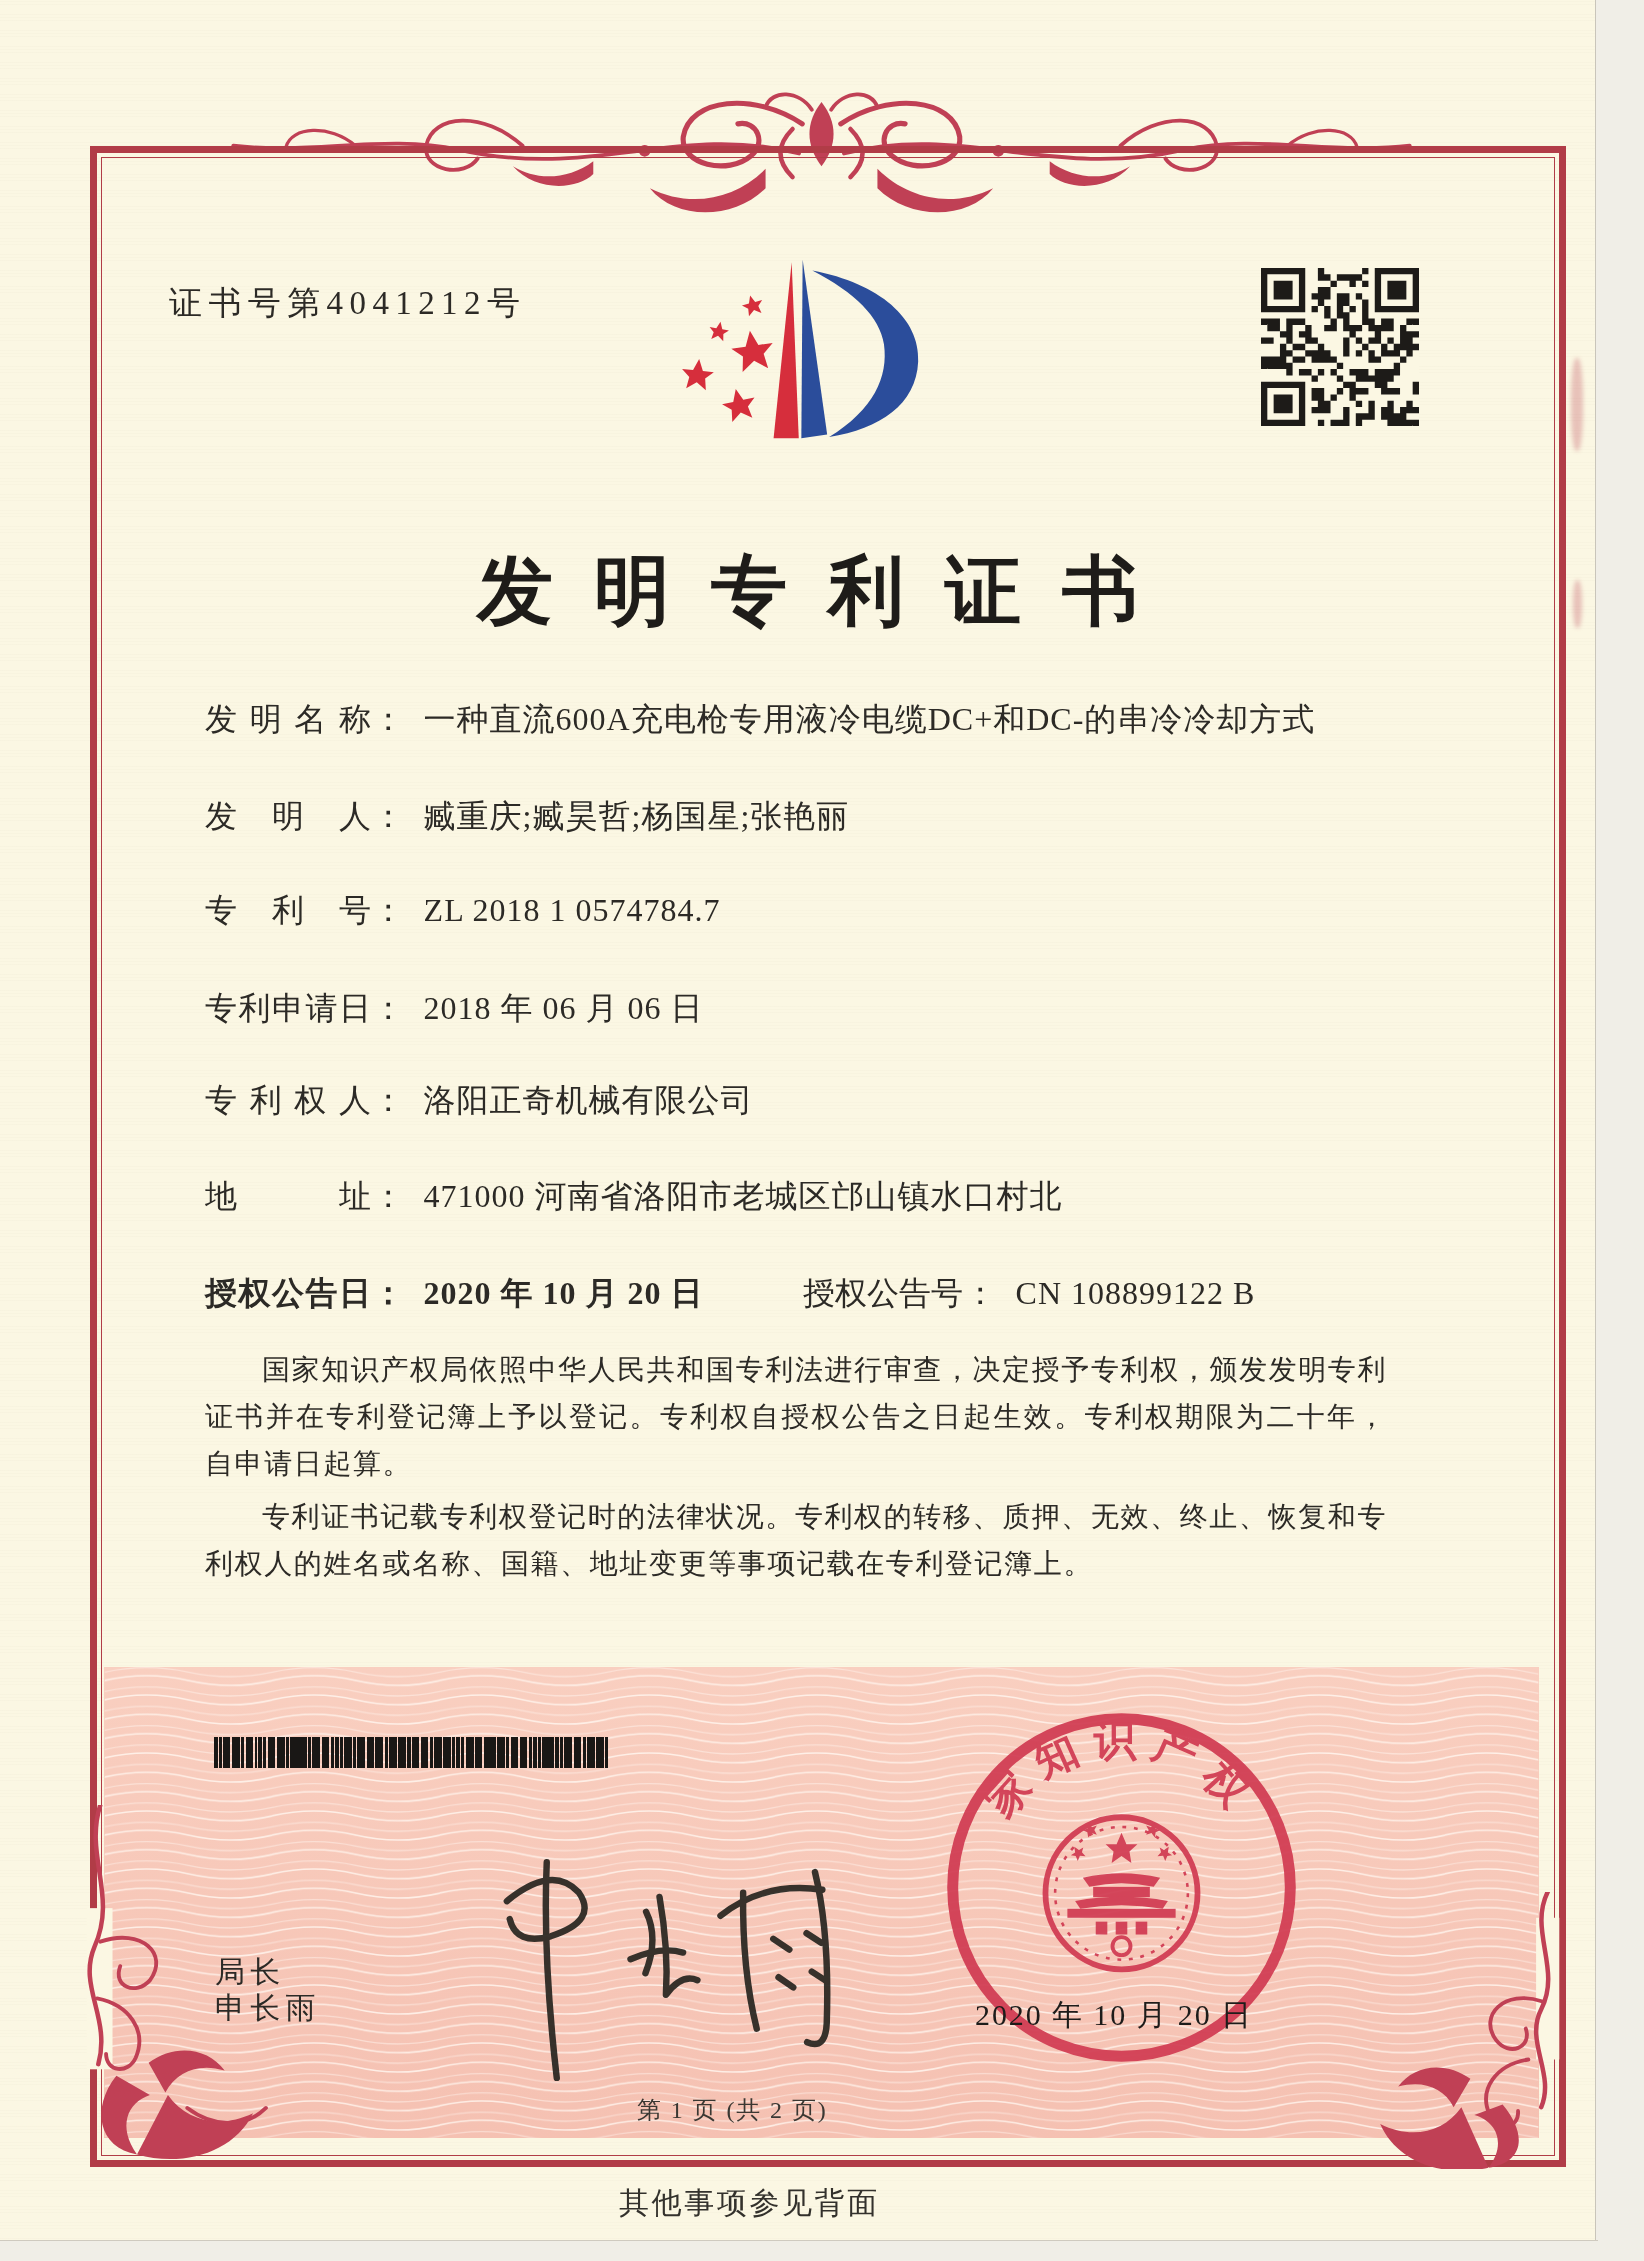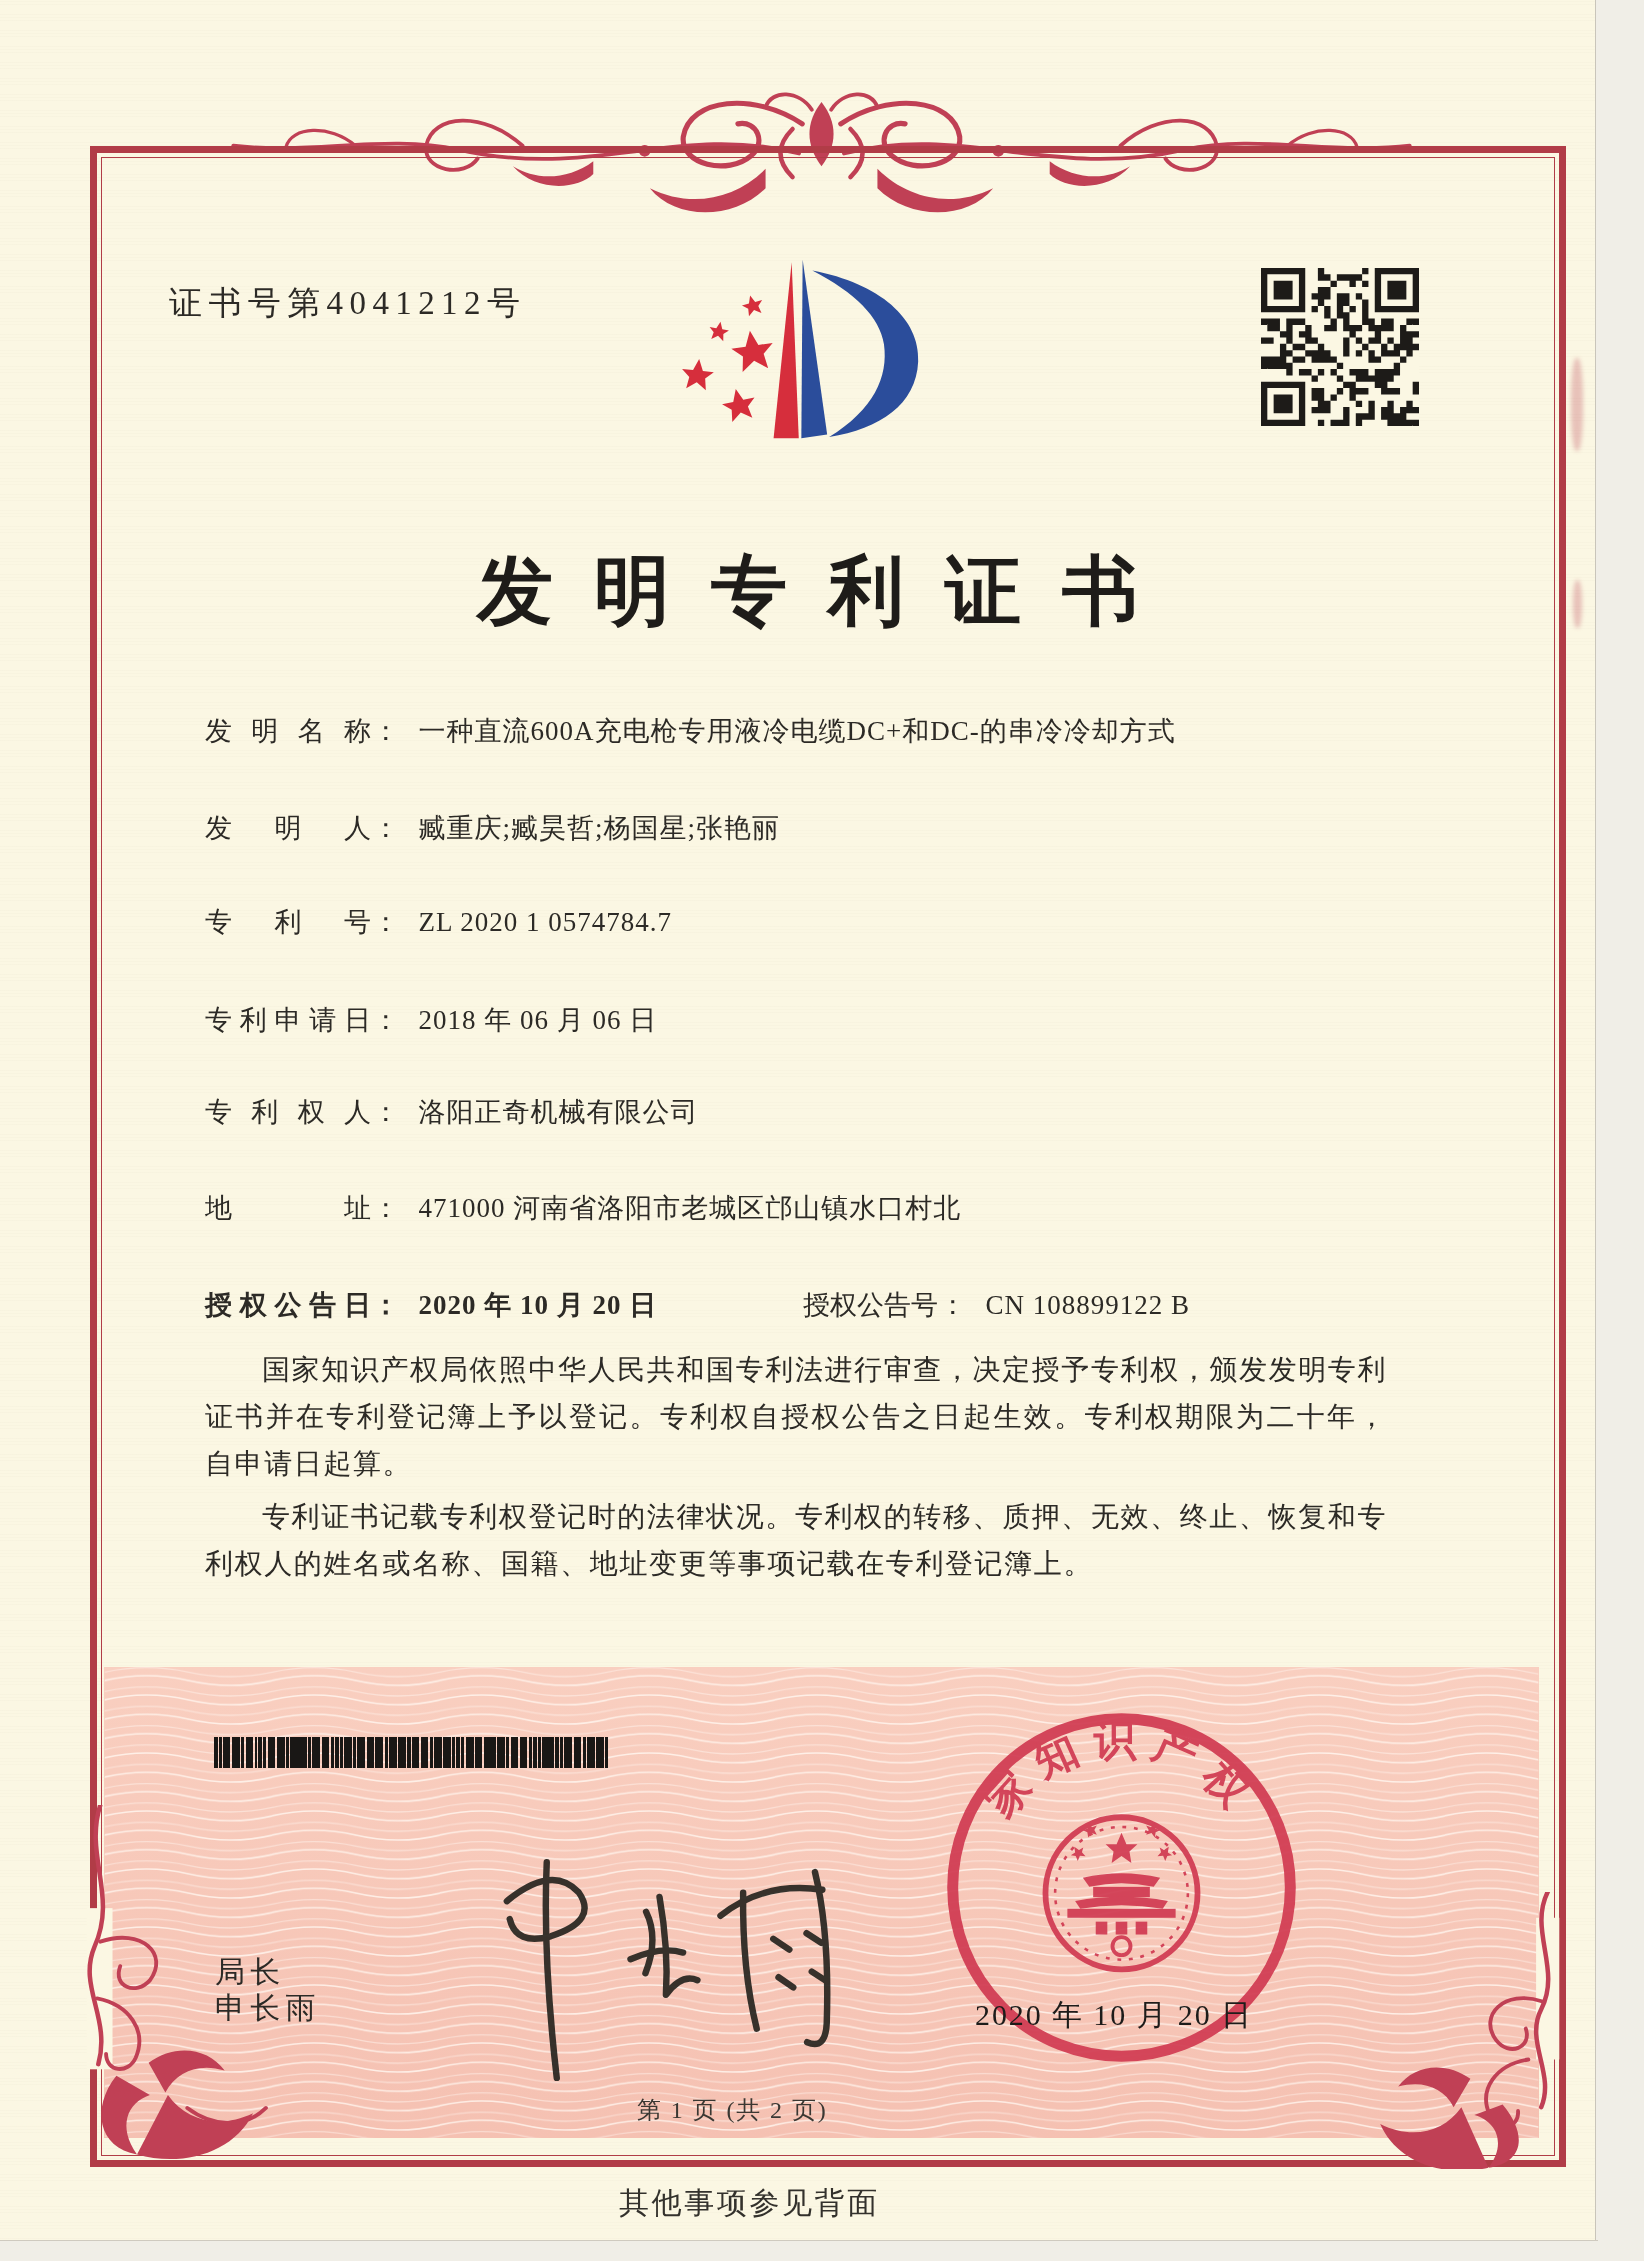--- a/index.html
+++ b/index.html
@@ -18,21 +18,21 @@
     background:#f0eee7;border-left:1.9px solid #c9c5ba;}
   .edge-bottom{position:absolute;left:0;top:2240px;width:1598px;height:21px;
     background:#f0eee7;border-top:1.9px solid #cfcabf;}
   
   .frame{position:absolute;left:90px;top:146px;width:1462px;height:2007px;
     border:7.7px solid #b13c47;}
   .frame-inner{position:absolute;inset:3.9px;border:1.9px solid #b13c47;}
   .cert-no{position:absolute;left:169px;top:281px;font-size:33px;letter-spacing:6.4px;color:#2c2a26;}
   .title{position:absolute;left:0;right:0;top:490px;text-align:center;
     font-size:76px;font-weight:bold;letter-spacing:41px;padding-left:48px;color:#1e1c19;}
-  .row{position:absolute;left:205px;font-size:27px;color:#2c2a26;white-space:nowrap;margin-top:15px;}
+  .row{position:absolute;left:205px;font-size:32px;color:#2c2a26;white-space:nowrap;}
   .flabel{display:inline-block;width:166px;text-align:justify;text-align-last:justify;vertical-align:bottom;}
   .colon{margin-left:1.3px;}
   .fvalue{margin-left:19.3px;letter-spacing:1px;}
   .grant-col{left:803px;}
   .paras{position:absolute;left:201px;top:1342px;width:1190px;color:#2c2a26;}
   .paras p{margin:4px;font-size:28px;line-height:47px;letter-spacing:1.6px;text-indent:57px;text-align:justify;}
   .paras p + p{margin-top:5.8px;}
   
   .band{position:absolute;left:104px;top:1667px;width:1435px;height:471px;
     background:linear-gradient(#f9cfc0,#f5c1b2);}
@@ -117,21 +117,21 @@
 
   <h1 class="title">发明专利证书</h1>
 
   <div class="row" style="top:698px;">
     <span class="flabel">发明名称</span><span class="colon">：</span><span class="fvalue">一种直流600A充电枪专用液冷电缆DC+和DC-的串冷冷却方式</span>
   </div>
   <div class="row" style="top:795px;">
     <span class="flabel">发明人</span><span class="colon">：</span><span class="fvalue">臧重庆;臧昊哲;杨国星;张艳丽</span>
   </div>
   <div class="row" style="top:889px;">
-    <span class="flabel">专利号</span><span class="colon">：</span><span class="fvalue">ZL 2020 1 0574784.7</span>
+    <span class="flabel">专利号</span><span class="colon">：</span><span class="fvalue">ZL 2018 1 0574784.7</span>
   </div>
   <div class="row" style="top:987px;">
     <span class="flabel">专利申请日</span><span class="colon">：</span><span class="fvalue">2018 年 06 月 06 日</span>
   </div>
   <div class="row" style="top:1079px;">
     <span class="flabel">专利权人</span><span class="colon">：</span><span class="fvalue">洛阳正奇机械有限公司</span>
   </div>
   <div class="row" style="top:1175px;">
     <span class="flabel">地址</span><span class="colon">：</span><span class="fvalue">471000 河南省洛阳市老城区邙山镇水口村北</span>
   </div>

